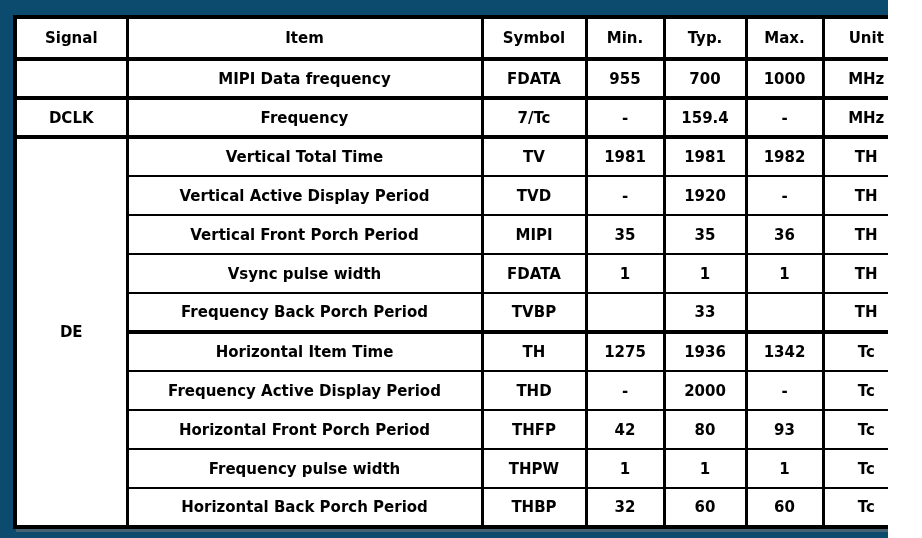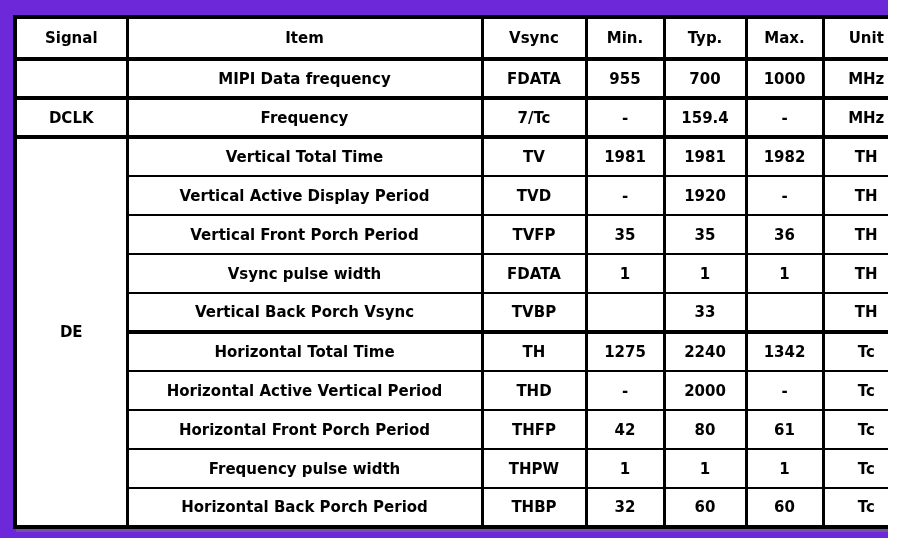--- a/index.html
+++ b/index.html
@@ -4,21 +4,21 @@
 <style>
   * { margin: 0; padding: 0; box-sizing: border-box; }
   html, body {
     width: 922px; height: 538px;
     background: #ffffff;
     font-family: "DejaVu Sans", "Liberation Sans", sans-serif;
   }
   .stage {
     position: relative;
     width: 888px; height: 538px;
-    background: #6d28d9;
+    background: #0c4a6e;
     overflow: hidden;
   }
   table.spec {
     position: absolute;
     left: 13px; top: 15px;
     width: 895px; height: 510px;
     border-collapse: collapse;
     table-layout: fixed;
     border: 4px solid #000;
     box-shadow: 3px 3px 0 rgba(120,120,120,0.55);
@@ -56,21 +56,21 @@
       <col style="width:104px">
       <col style="width:78px">
       <col style="width:82px">
       <col style="width:77px">
       <col style="width:87px">
     </colgroup>
     <thead>
       <tr class="thick-bottom">
         <th>Signal</th>
         <th>Item</th>
-        <th>Vsync</th>
+        <th>Symbol</th>
         <th>Min.</th>
         <th>Typ.</th>
         <th>Max.</th>
         <th>Unit</th>
       </tr>
     </thead>
     <tbody>
       <tr class="thick-bottom">
         <td></td>
         <td>MIPI Data frequency</td>
@@ -101,64 +101,64 @@
       <tr class="de-inner">
         <td>Vertical Active Display Period</td>
         <td>TVD</td>
         <td>-</td>
         <td>1920</td>
         <td>-</td>
         <td>TH</td>
       </tr>
       <tr class="de-inner">
         <td>Vertical Front Porch Period</td>
-        <td>TVFP</td>
+        <td>MIPI</td>
         <td>35</td>
         <td>35</td>
         <td>36</td>
         <td>TH</td>
       </tr>
       <tr class="de-inner">
         <td>Vsync pulse width</td>
         <td>FDATA</td>
         <td>1</td>
         <td>1</td>
         <td>1</td>
         <td>TH</td>
       </tr>
       <tr class="de-inner thick-bottom">
-        <td>Vertical Back Porch Vsync</td>
+        <td>Frequency Back Porch Period</td>
         <td>TVBP</td>
         <td></td>
         <td>33</td>
         <td></td>
         <td>TH</td>
       </tr>
       <tr class="de-inner">
-        <td>Horizontal Total Time</td>
+        <td>Horizontal Item Time</td>
         <td>TH</td>
         <td>1275</td>
-        <td>2240</td>
+        <td>1936</td>
         <td>1342</td>
         <td>Tc</td>
       </tr>
       <tr class="de-inner">
-        <td>Horizontal Active Vertical Period</td>
+        <td>Frequency Active Display Period</td>
         <td>THD</td>
         <td>-</td>
         <td>2000</td>
         <td>-</td>
         <td>Tc</td>
       </tr>
       <tr class="de-inner">
         <td>Horizontal Front Porch Period</td>
         <td>THFP</td>
         <td>42</td>
         <td>80</td>
-        <td>61</td>
+        <td>93</td>
         <td>Tc</td>
       </tr>
       <tr class="de-inner">
         <td>Frequency pulse width</td>
         <td>THPW</td>
         <td>1</td>
         <td>1</td>
         <td>1</td>
         <td>Tc</td>
       </tr>

